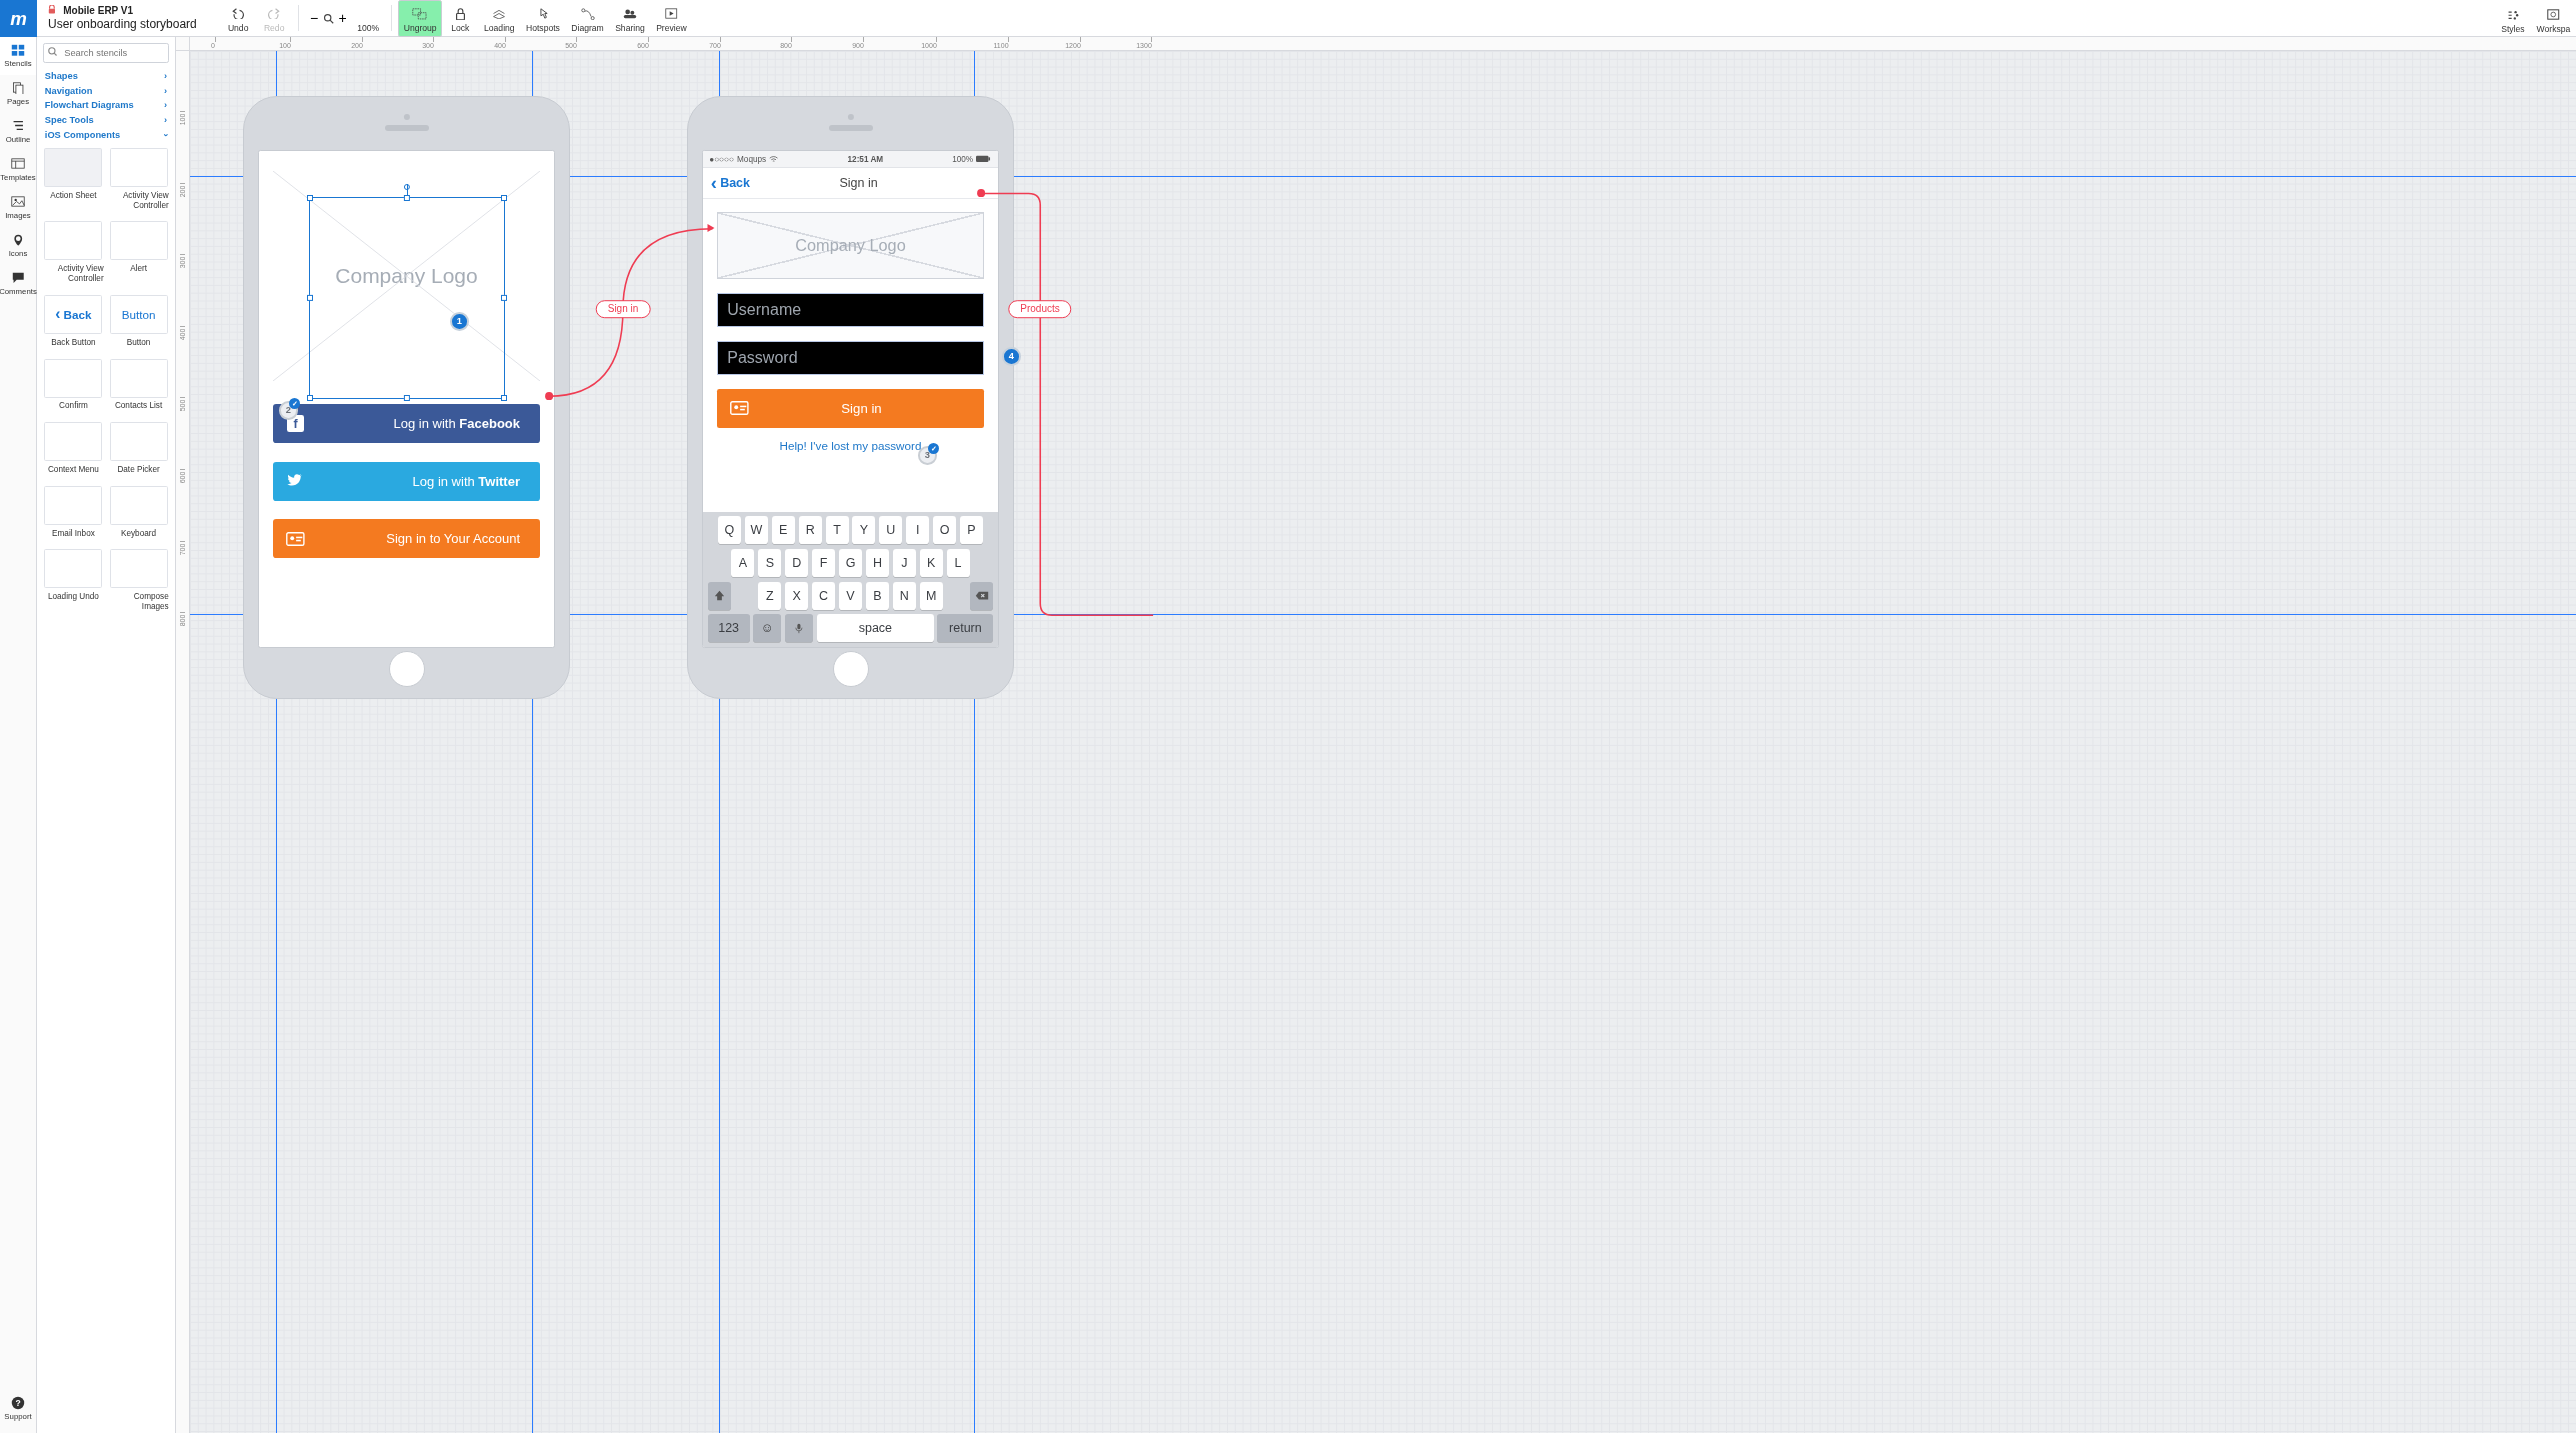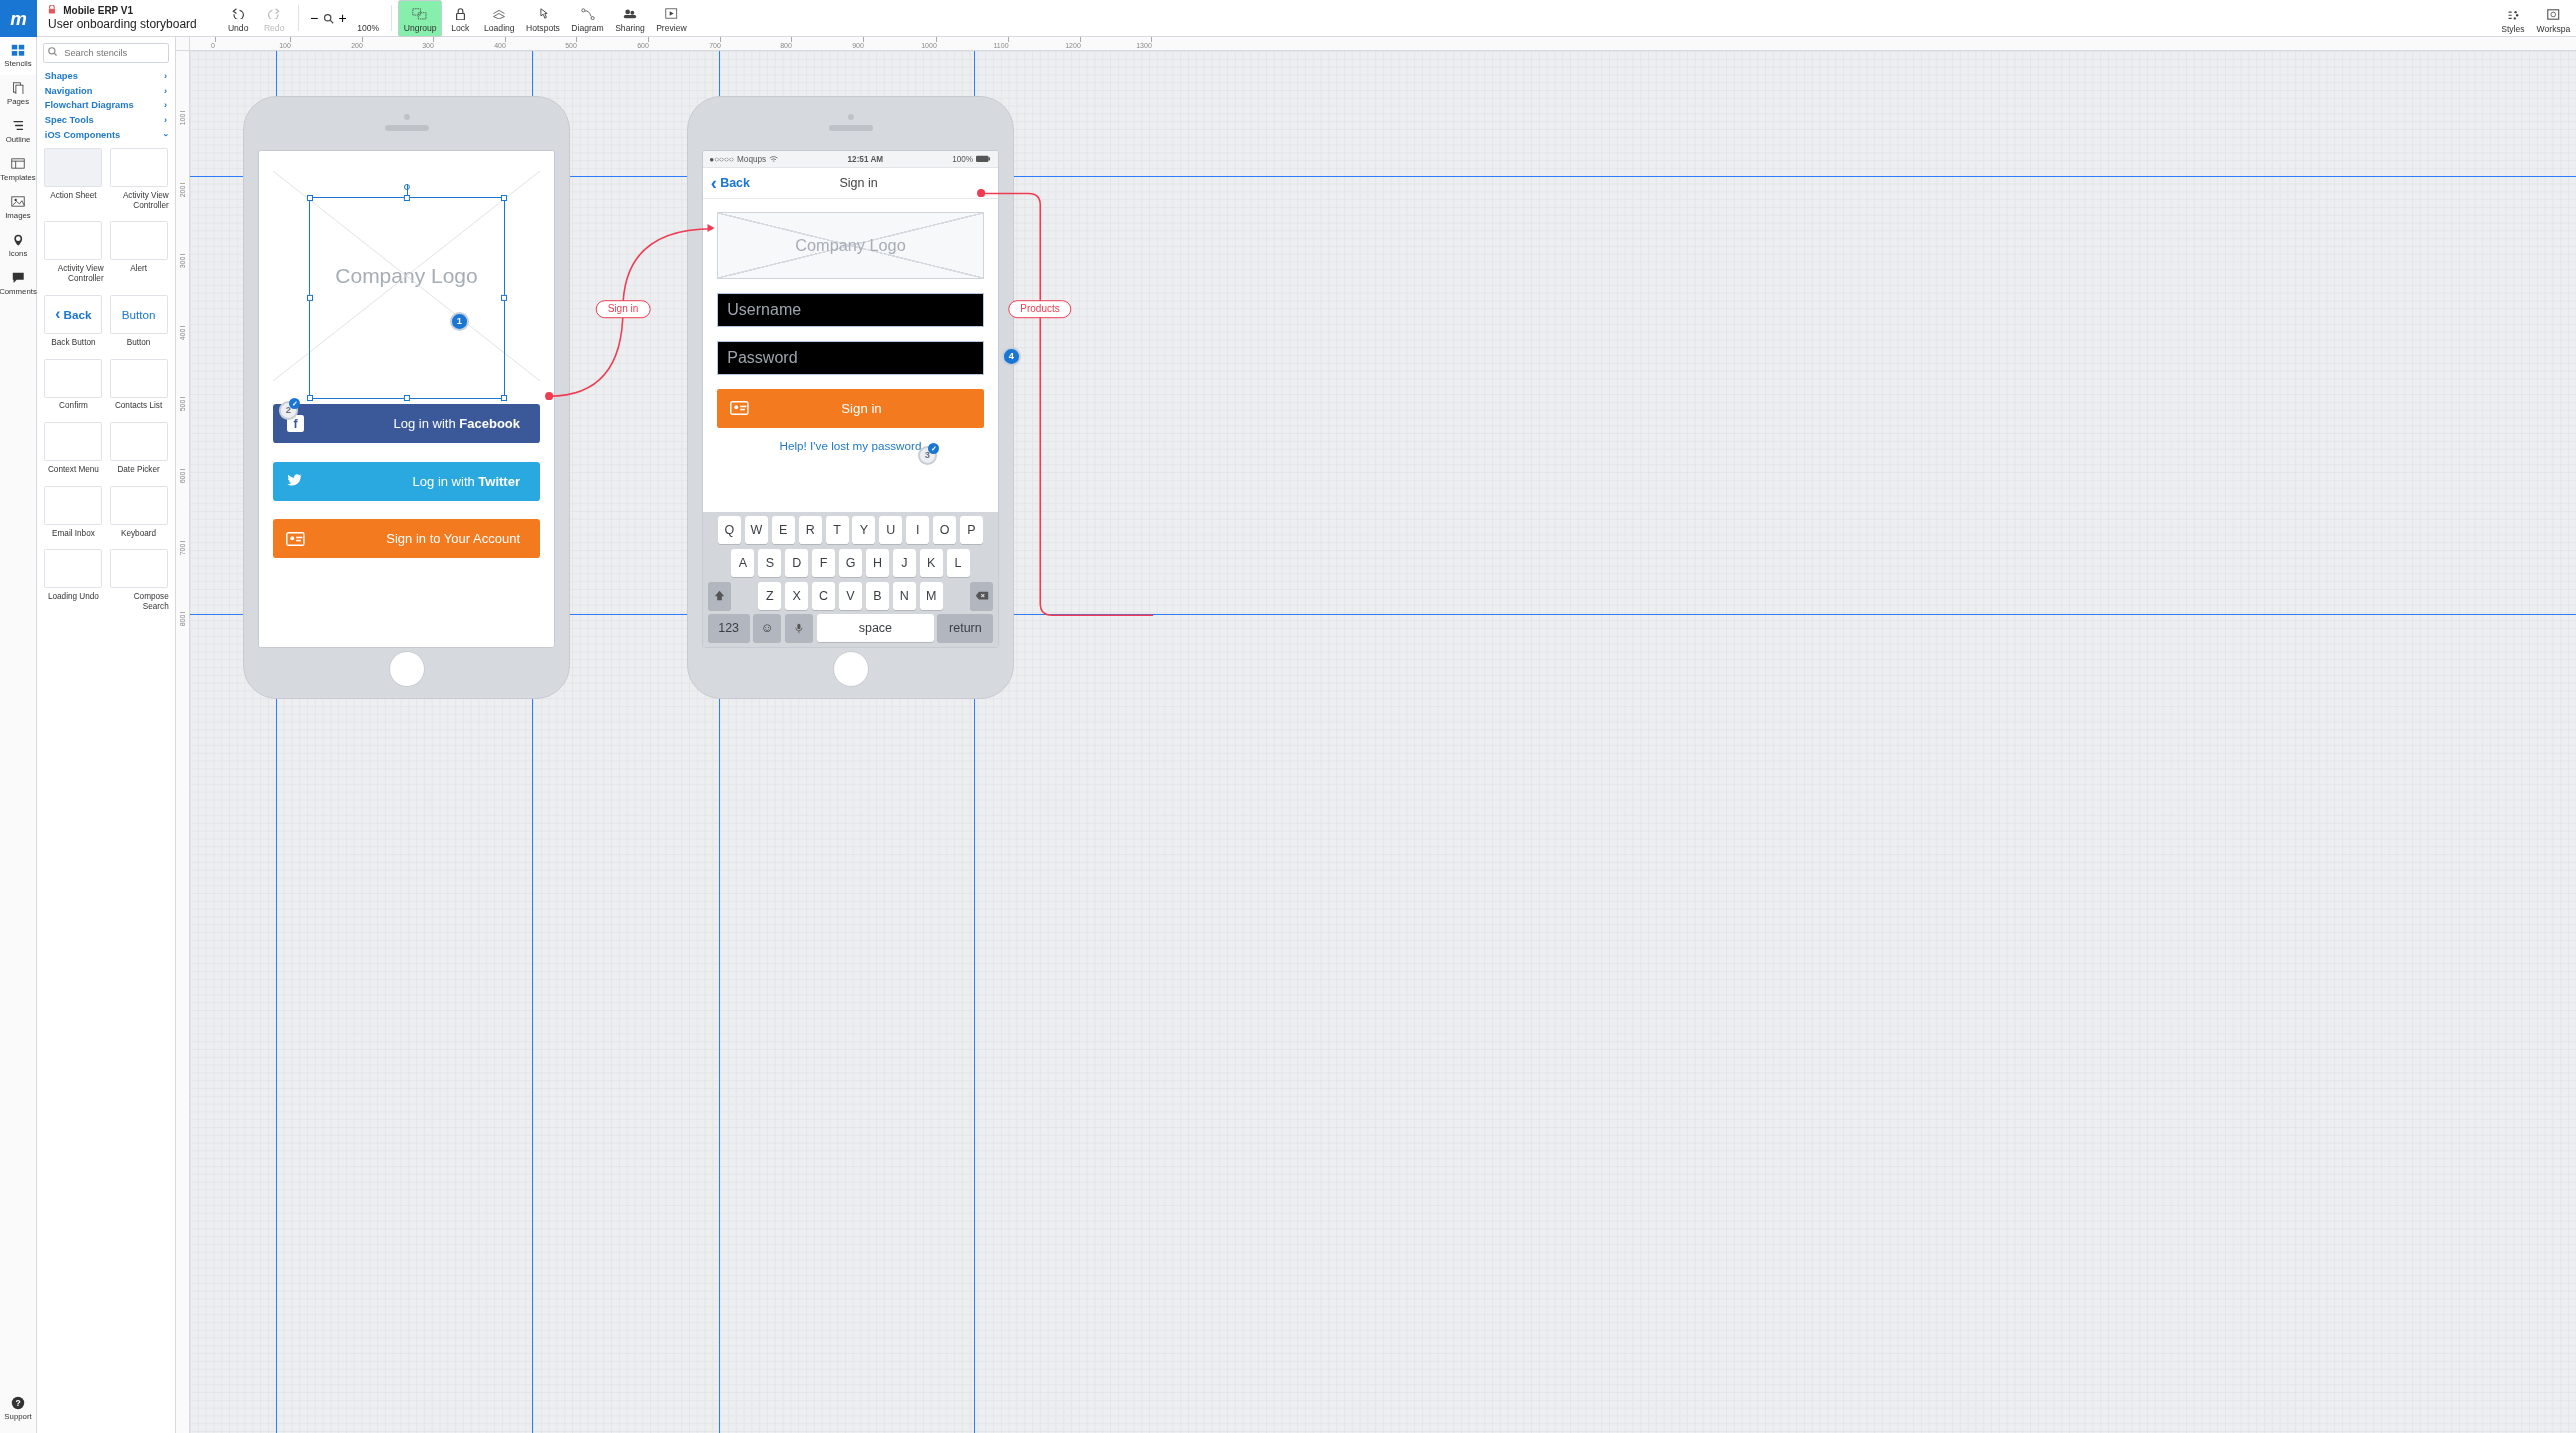--- a/index.html
+++ b/index.html
@@ -532,21 +532,21 @@
         <div class="stencil-cell">
             <div class="stencil-thumb"></div>
             <div class="stencil-label">Keyboard</div>
           </div>
         <div class="stencil-cell">
             <div class="stencil-thumb"></div>
             <div class="stencil-label">Loading Undo</div>
           </div>
         <div class="stencil-cell">
             <div class="stencil-thumb"></div>
-            <div class="stencil-label">Compose Search</div>
+            <div class="stencil-label">Compose Images</div>
           </div>
       </div>
     </div>
   </div>
 
   <div class="canvas-wrap">
     <div class="ruler-corner"></div>
     <div class="ruler-h" id="rulerh">
         <div class="ruler-h-tick" style="left: 23px;">
           <span>0</span>

